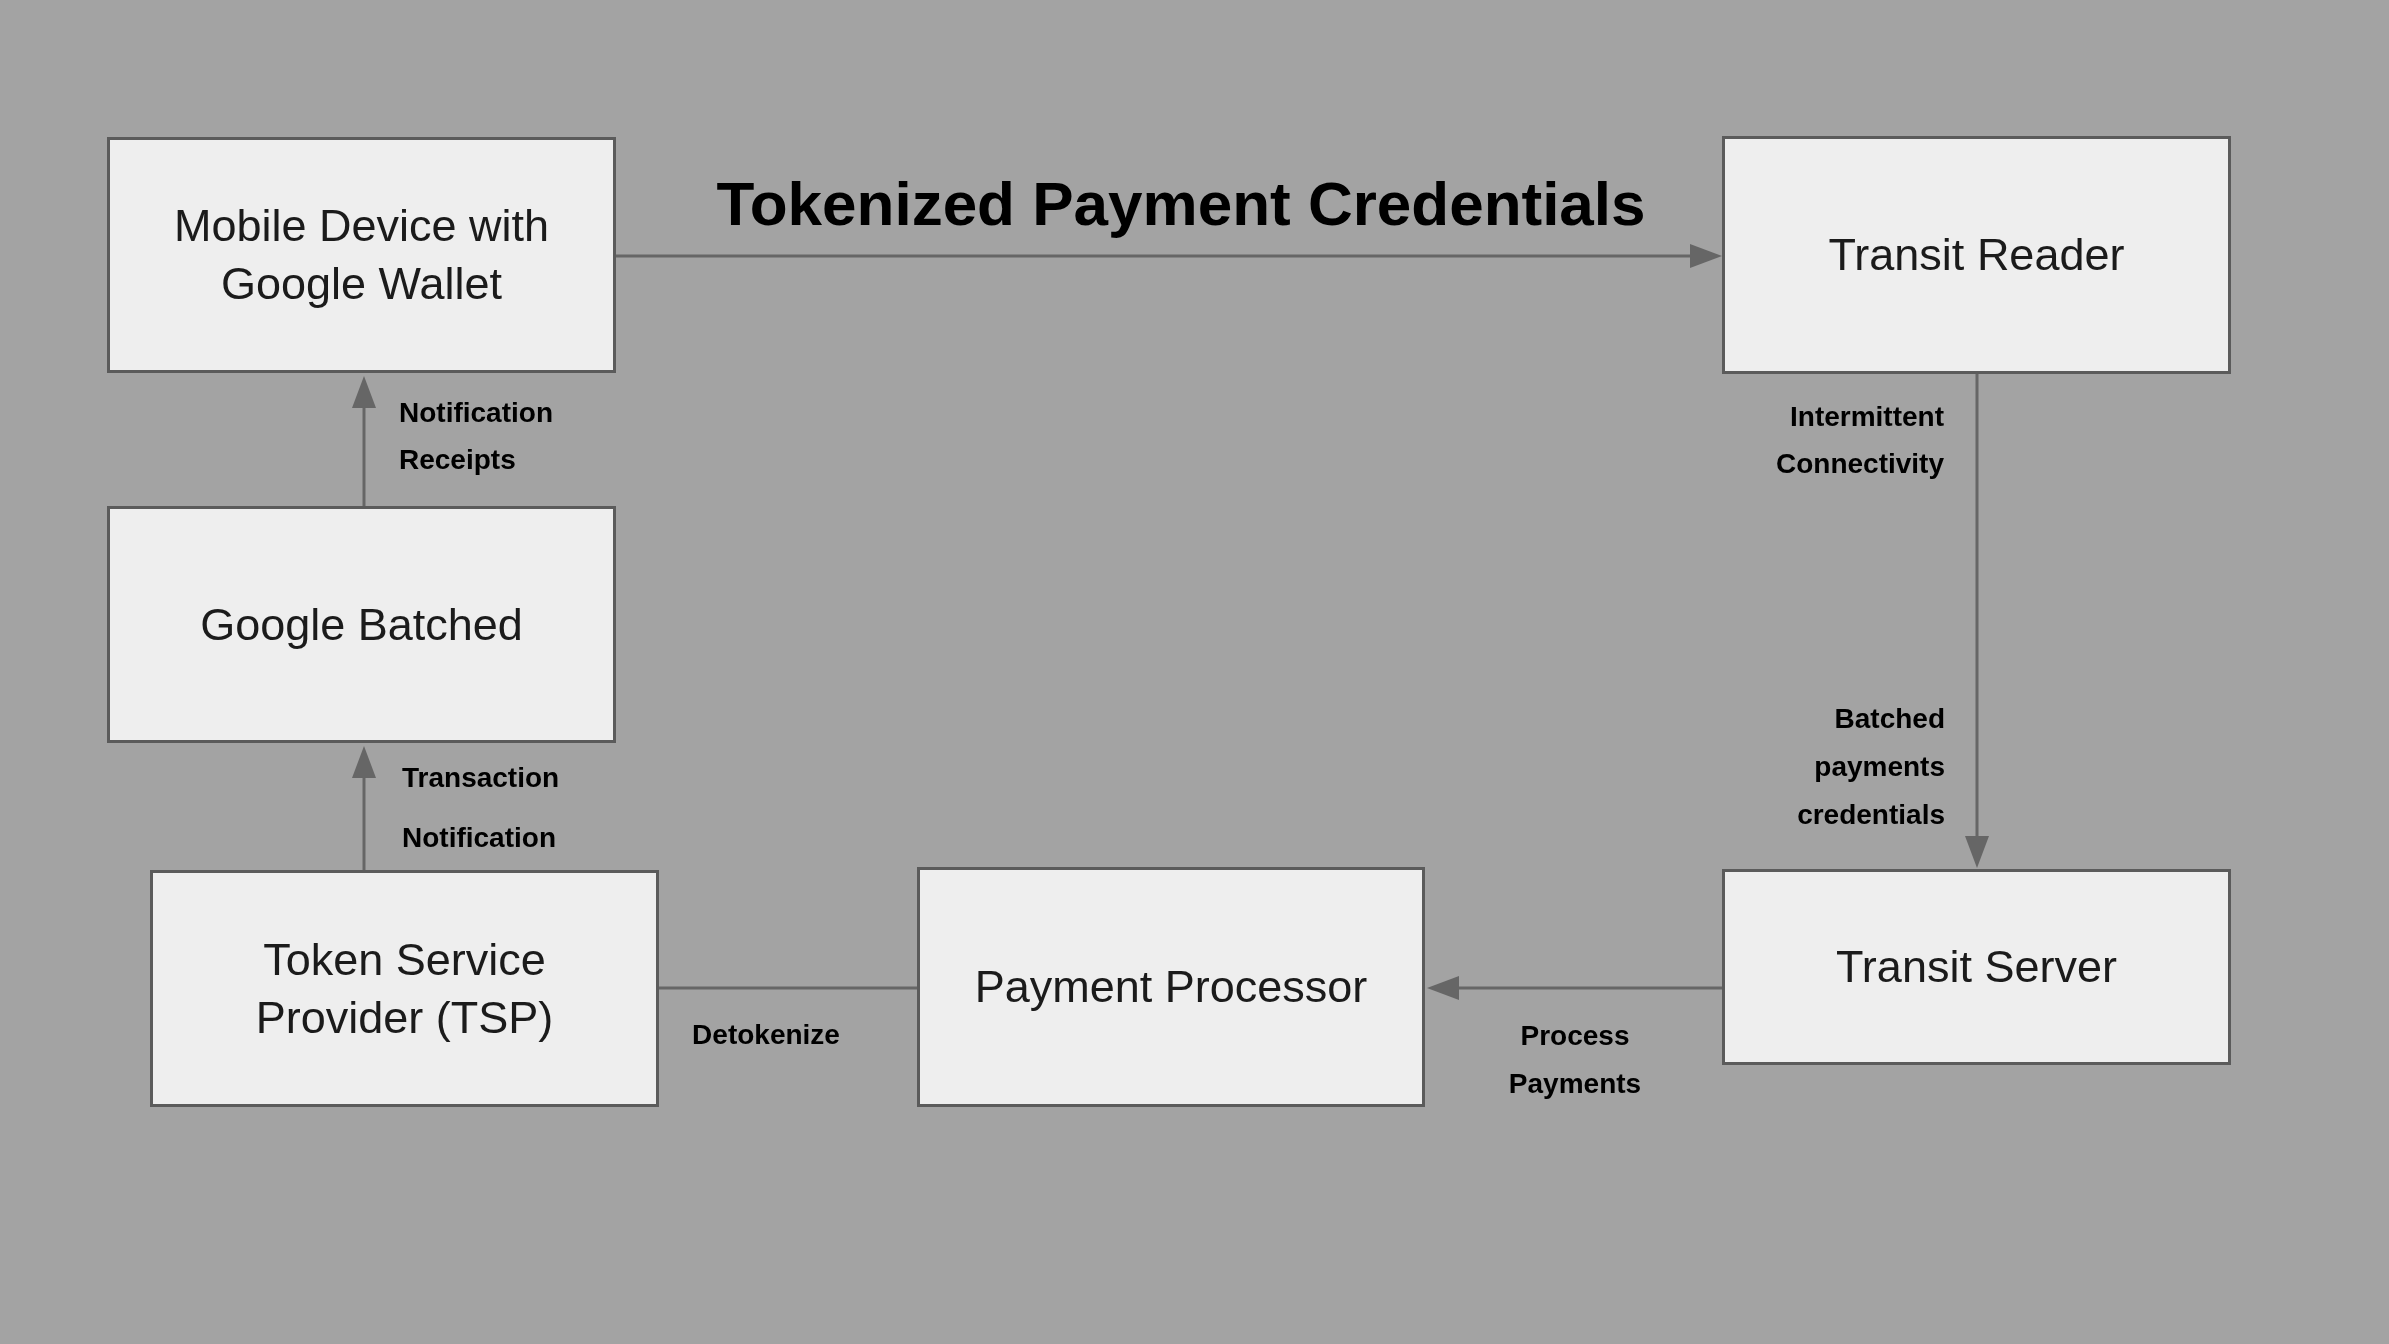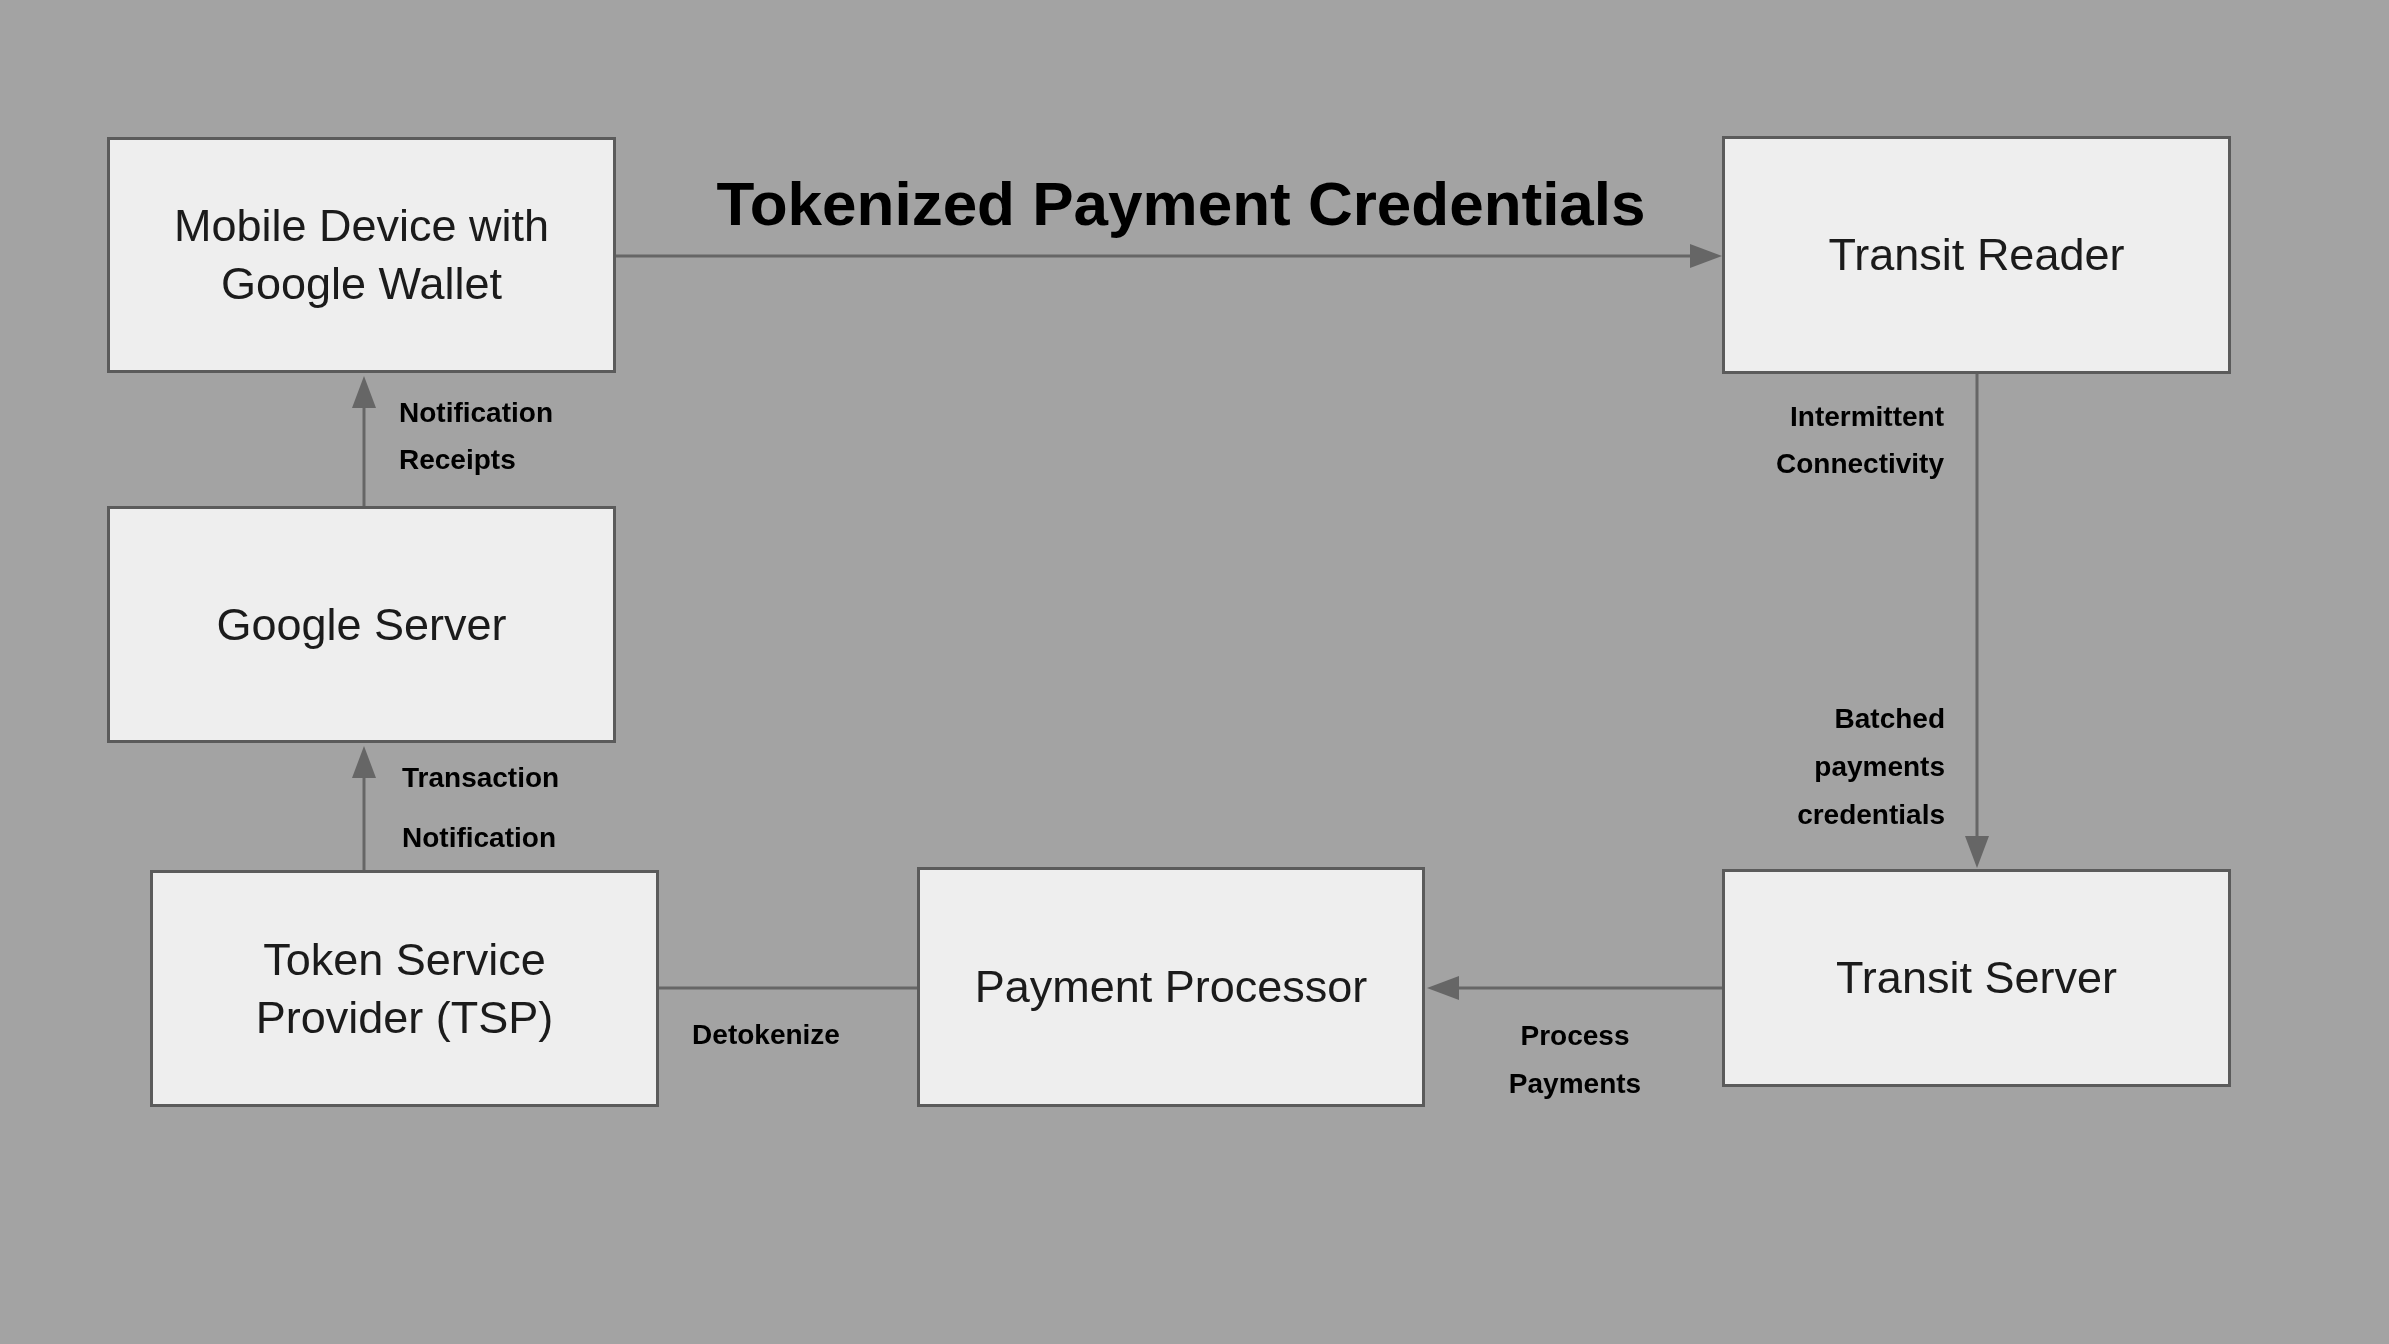--- a/index.html
+++ b/index.html
@@ -34,21 +34,21 @@
     font-size: 45px;
     line-height: 58px;
     color: #1b1b1b;
     text-align: center;
     white-space: pre-line;
   }
   .node-mobile   { left: 107px;  top: 137px; width: 509px; height: 236px; }
   .node-google   { left: 107px;  top: 506px; width: 509px; height: 237px; }
   .node-tsp      { left: 107px;  top: 870px; width: 509px; height: 237px; margin-left: 43px; }
   .node-reader   { left: 1722px; top: 136px; width: 509px; height: 238px; }
-  .node-tserver  { left: 1722px; top: 869px; width: 509px; height: 218px; }
+  .node-tserver  { left: 1722px; top: 869px; width: 509px; height: 196px; }
   .node-pp       { left: 917px;  top: 867px; width: 508px; height: 240px; }
 
   .edge-label {
     position: absolute;
     font-weight: bold;
     color: #000000;
     font-size: 28px;
     line-height: 47px;
     white-space: pre-line;
   }
@@ -98,21 +98,21 @@
   <div class="node node-mobile">
     <span class="node-label">Mobile Device with
 Google Wallet</span>
   </div>
 
   <div class="node node-reader">
     <span class="node-label">Transit Reader</span>
   </div>
 
   <div class="node node-google">
-    <span class="node-label">Google Server</span>
+    <span class="node-label">Google Batched</span>
   </div>
 
   <div class="node node-tsp">
     <span class="node-label">Token Service
 Provider (TSP)</span>
   </div>
 
   <div class="node node-pp">
     <span class="node-label">Payment Processor</span>
   </div>

